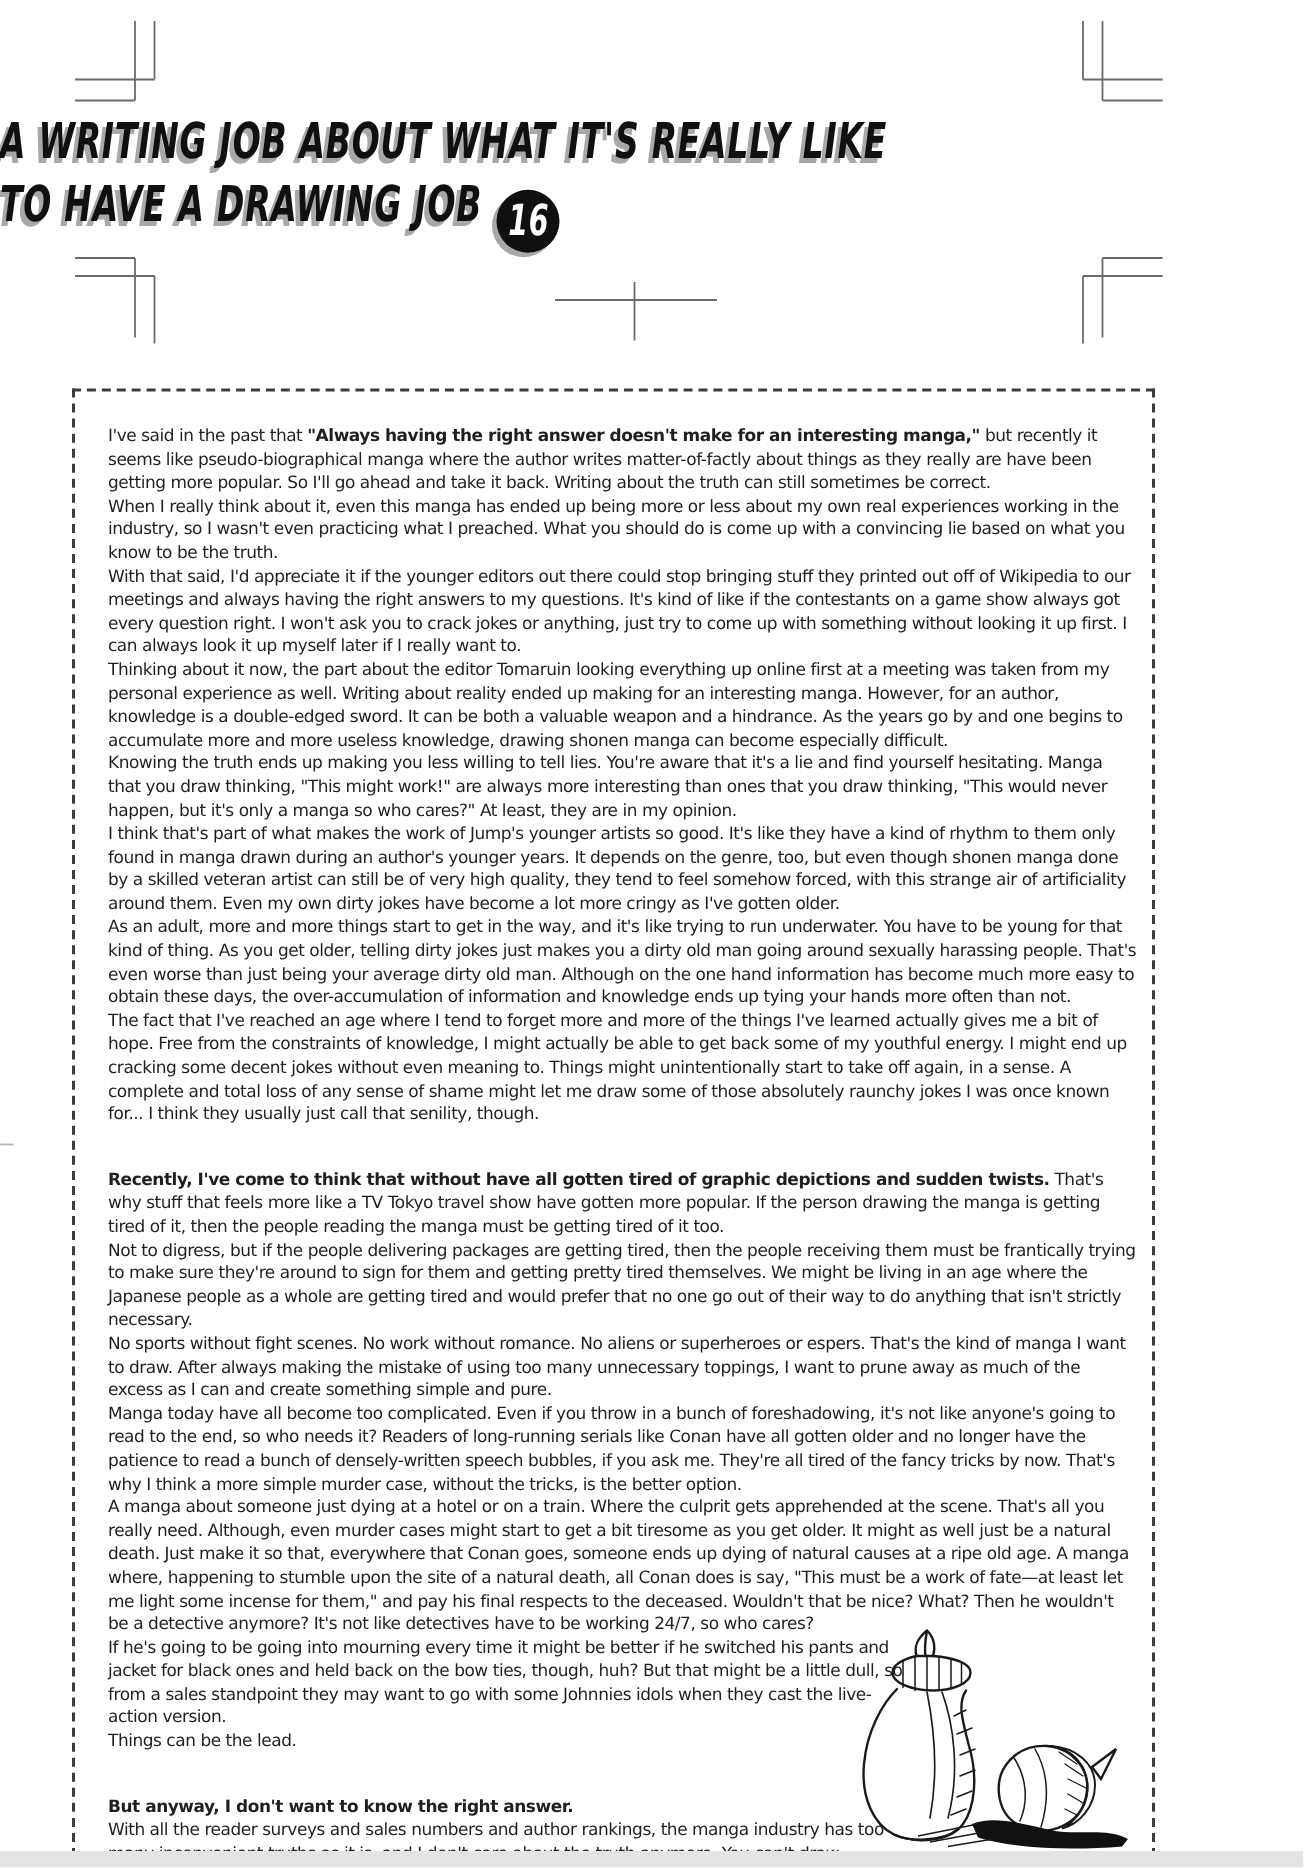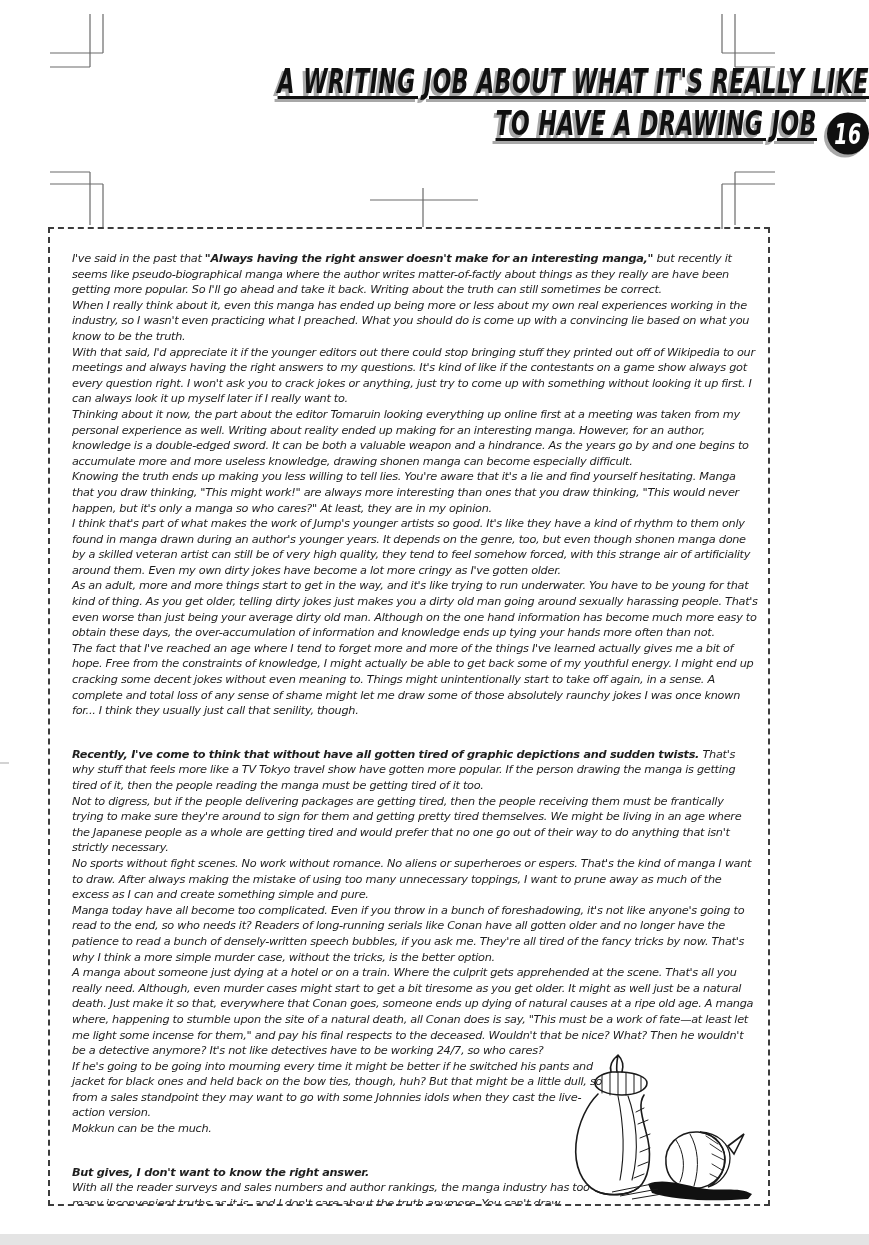--- a/index.html
+++ b/index.html
@@ -7,22 +7,22 @@
     width:869px; height:1245px;
     background:#ffffff;
     position:relative;
     overflow:hidden;
     font-family:"DejaVu Sans", sans-serif;
   }
   .trimmarks { position:absolute; left:0; top:0; pointer-events:none; }
 
   
   .title-wrap {
-    position:absolute; top:60px; left:0; width:100%;
-    text-align:right; color:#101010;text-decoration:underline;
+    position:absolute; top:74px; left:0; width:100%;
+    text-align:left; color:#101010;
   }
   .title-line {
     display:block;
     font-weight:bold; font-style:italic;
     font-size:22px; line-height:30px; letter-spacing:0.5px;
     white-space:nowrap;
     transform:scaleY(1.5); transform-origin:50% 0;
     text-shadow:-3px 2px 0 #a8a8a8;
   }
   .title-line2 { margin-top:12px; }
@@ -32,27 +32,26 @@
     background:#101010; color:#ffffff;
     border-radius:50%;
     font-size:19px; font-weight:bold; font-style:italic;
     margin-left:10px; vertical-align:-6px;
     box-shadow:-3px 2px 0 #a8a8a8;
     text-shadow:none;
   }
 
   
   .panel {
-    position:absolute; left:48px; top:227px;
+    position:absolute; left:48px; top:259px;
     width:722px; height:979px;
     box-sizing:border-box;
     border:2px dashed #3c3c3c;
     padding:22px 10px 12px 22px;
     color:#1f1f1f;
-    font-style:italic;
     font-size:11.3px; line-height:15.6px; letter-spacing:-0.3px;
     overflow:hidden;
   }
   .panel p { margin:0; }
   .sec { margin:0; }
   #sec2 { margin-top:28px; }
   #sec3 { margin-top:28px; }
   .narrow { padding-right:150px; }
   .narrow3 { padding-right:162px; }
   .b { font-weight:bold; }
@@ -97,24 +96,24 @@
     </div>
   <div id="sec2" class="sec">
       <p><span class="b">Recently, I've come to think that without have all gotten tired of graphic depictions and sudden twists.</span><span> That's why stuff that feels more like a TV Tokyo travel show have gotten more popular. If the person drawing the manga is getting tired of it, then the people reading the manga must be getting tired of it too.</span></p>
       <p><span>Not to digress, but if the people delivering packages are getting tired, then the people receiving them must be frantically trying to make sure they're around to sign for them and getting pretty tired themselves. We might be living in an age where the Japanese people as a whole are getting tired and would prefer that no one go out of their way to do anything that isn't strictly necessary.</span></p>
       <p><span>No sports without fight scenes. No work without romance. No aliens or superheroes or espers. That's the kind of manga I want to draw. After always making the mistake of using too many unnecessary toppings, I want to prune away as much of the excess as I can and create something simple and pure.</span></p>
       <p><span>Manga today have all become too complicated. Even if you throw in a bunch of foreshadowing, it's not like anyone's going to read to the end, so who needs it? Readers of long-running serials like Conan have all gotten older and no longer have the patience to read a bunch of densely-written speech bubbles, if you ask me. They're all tired of the fancy tricks by now. That's why I think a more simple murder case, without the tricks, is the better option.</span></p>
       <p><span>A manga about someone just dying at a hotel or on a train. Where the culprit gets apprehended at the scene. That's all you really need. Although, even murder cases might start to get a bit tiresome as you get older. It might as well just be a natural death. Just make it so that, everywhere that Conan goes, someone ends up dying of natural causes at a ripe old age. A manga where, happening to stumble upon the site of a natural death, all Conan does is say, "This must be a work of fate—at least let me light some incense for them," and pay his final respects to the deceased. Wouldn't that be nice? What? Then he wouldn't be a detective anymore? It's not like detectives have to be working 24/7, so who cares?</span></p>
     </div>
   <div id="sec2b" class="sec narrow">
       <p><span>If he's going to be going into mourning every time it might be better if he switched his pants and jacket for black ones and held back on the bow ties, though, huh? But that might be a little dull, so from a sales standpoint they may want to go with some Johnnies idols when they cast the live-action version.</span></p>
-      <p><span>Mokkun can be the much.</span></p>
+      <p><span>Things can be the lead.</span></p>
     </div>
   <div id="sec3" class="sec narrow3">
-      <p><span class="b">But gives, I don't want to know the right answer.</span></p>
+      <p><span class="b">But anyway, I don't want to know the right answer.</span></p>
       <p><span>With all the reader surveys and sales numbers and author rankings, the manga industry has too many inconvenient truths as it is, and I don't care about the truth anymore. You can't draw manga if you're not willing to make a few mistakes.</span></p>
     </div>
 
   <svg class="illust" width="200" height="150" viewBox="0 0 200 150">
     <g stroke="#1a1a1a" fill="none" stroke-width="1.6" stroke-linecap="round">
 
       <path d="M56 3 C50 8 47 13 49 20 M56 3 C60 7 62 13 60 20 M56 3 C55 9 54 14 55 20"></path>
 
       <path d="M49 20 C40 22 33 26 33 31 C33 38 46 43 60 43 C74 43 85 38 85 31 C85 25 74 21 60 20 Z"></path>
       <path d="M40 23 V41 M48 21 V43 M56 20 V43 M64 21 V43 M72 22 V41 M79 25 V39" stroke-width="1"></path>

